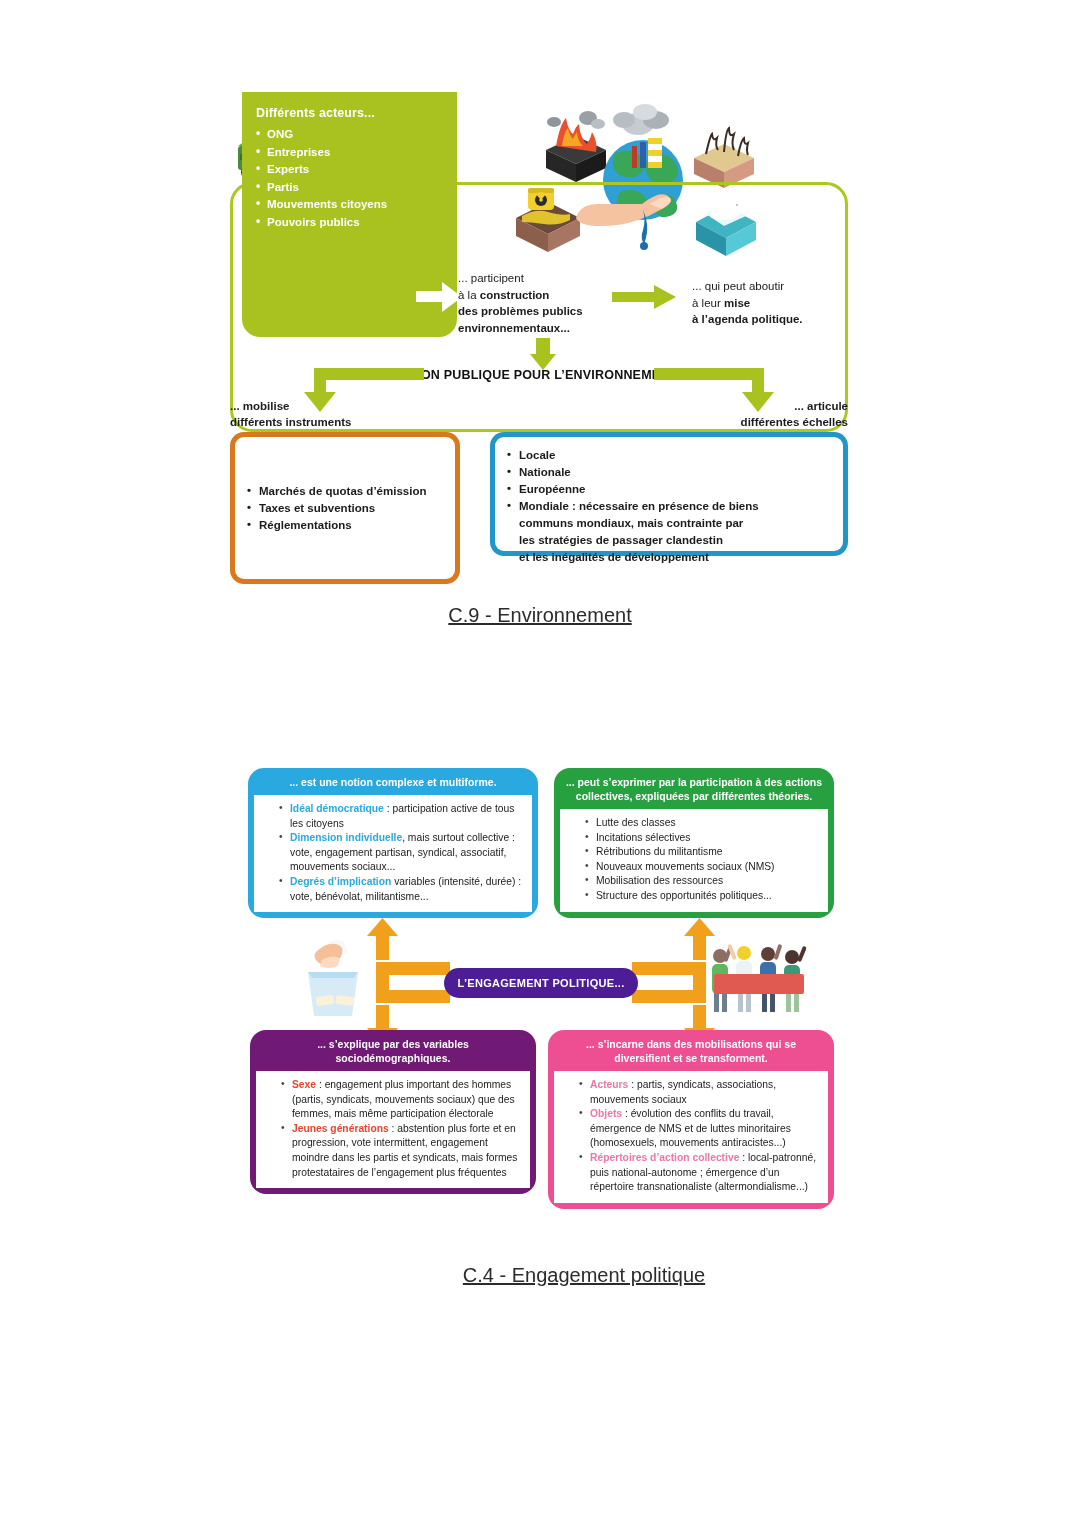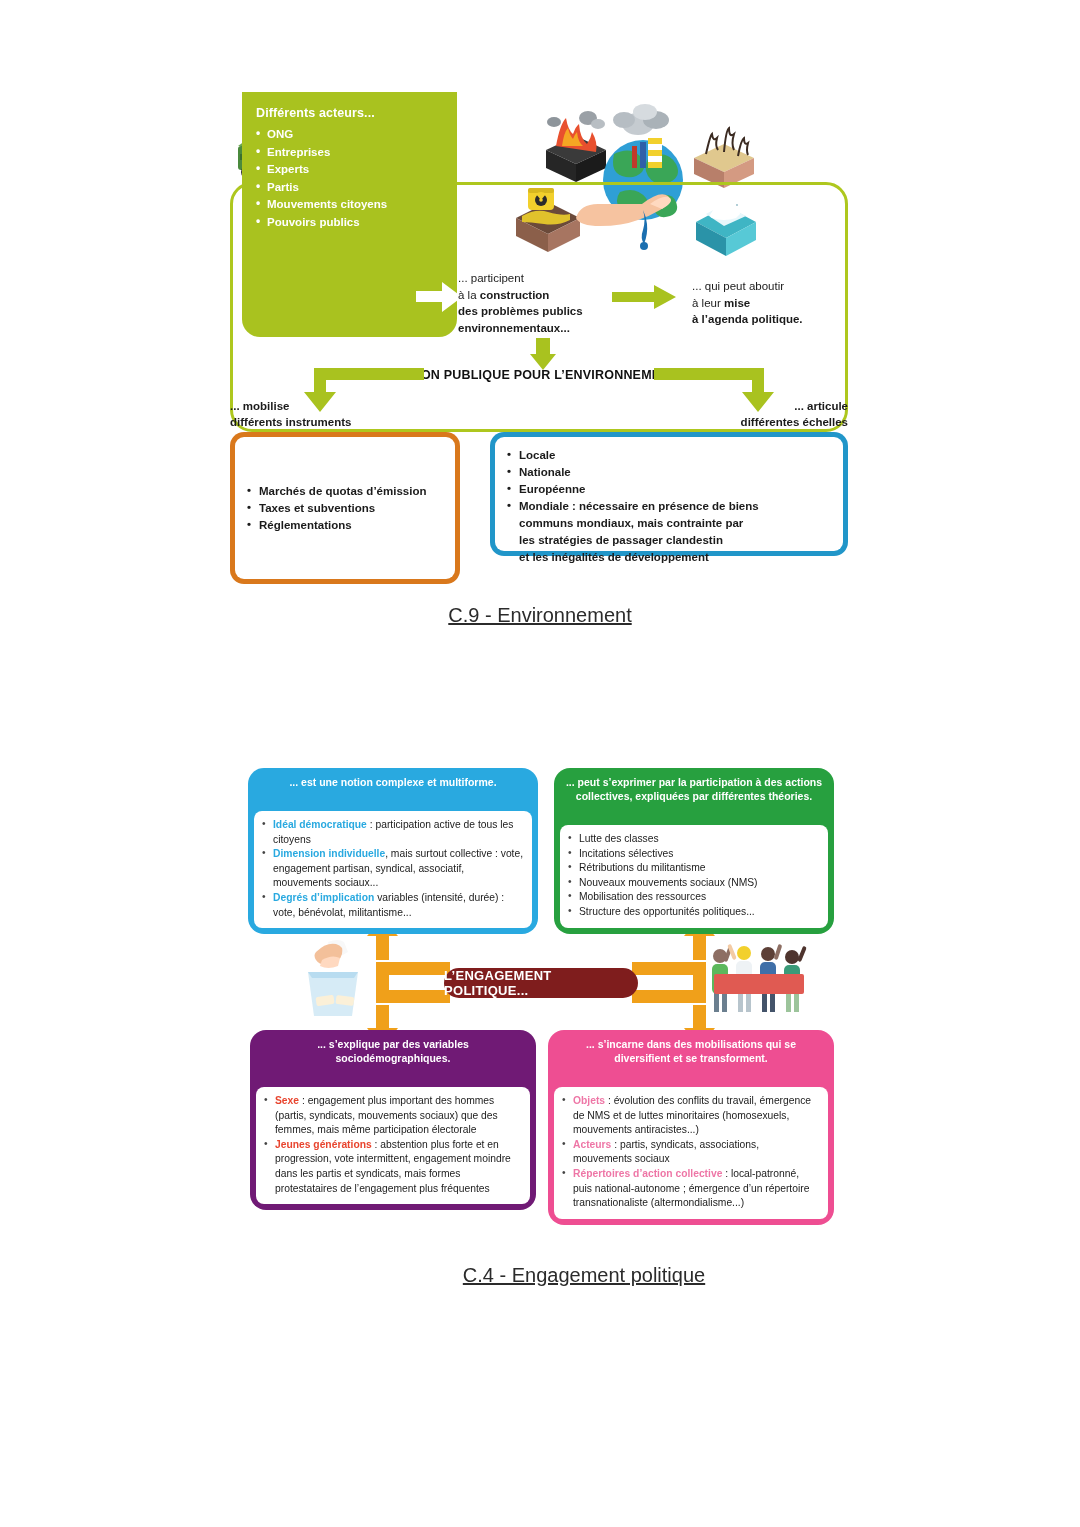--- a/index.html
+++ b/index.html
@@ -103,43 +103,43 @@
 
   
   #fig-eng{ position:absolute; left:248px; top:768px; width:586px; height:467px; }
 
   .eng-card{ position:absolute; border-radius:16px; padding:0; }
   .eng-card .hd{
     color:#ffffff; font-weight:bold; font-size:10.5px; line-height:14px;
     text-align:center; padding:7px 10px 6px 10px;
   }
   .eng-card .body{
-    background:#ffffff; margin:16px 6px 6px 6px; border-radius:8px;
-    padding:7px 8px 8px 8px;
+    background:#ffffff; margin:0 6px 6px 6px; border-radius:0;
+    padding:7px 8px 8px 25px;
   }
   .eng-card ul{ margin:0; padding:0; list-style:none; }
   .eng-card li{
     position:relative; padding-left:11px; font-size:10.3px; line-height:14.6px;
     color:#1b1b1b;
   }
   .eng-card li:before{ content:"•"; position:absolute; left:0; top:-1px; color:#444; }
 
   #eng-card-blue  { left:0px;   top:0px;   width:290px; background:#29A9E0; }
   #eng-card-green { left:306px; top:0px;   width:280px; background:#27A03F; }
   #eng-card-red   { left:2px;   top:262px; width:286px; background:#701a75; }
   #eng-card-pink  { left:300px; top:262px; width:286px; background:#EE4E92; }
 
   .kw-blue { color:#29A9E0; font-weight:bold; }
   .kw-red  { color:#E8442E; font-weight:bold; }
   .kw-pink { color:#EE76A6; font-weight:bold; }
 
   .hub{
     position:absolute; left:196px; top:200px; width:194px; height:30px;
-    background:#7f1d1d; border-radius:15px;
-    color:#ffffff; font-weight:bold; font-size:13px; letter-spacing:.3px;
+    background:#4c1d95; border-radius:15px;
+    color:#ffffff; font-weight:bold; font-size:11px; letter-spacing:.3px;
     display:flex; align-items:center; justify-content:center;
   }
 
   .eng-illus{ position:absolute; }
   #illus-ballot{ left:46px; top:170px; width:78px; height:82px; }
   #illus-protest{ left:458px; top:172px; width:104px; height:78px; }
 </style>
 </head>
 <body>
 
@@ -479,21 +479,21 @@
         <li><span class="kw-red">Sexe</span><span> : engagement plus important des hommes (partis, syndicats, mouvements sociaux) que des femmes, mais même participation électorale</span></li>
         <li><span class="kw-red">Jeunes générations</span><span> : abstention plus forte et en progression, vote intermittent, engagement moindre dans les partis et syndicats, mais formes protestataires de l’engagement plus fréquentes</span></li>
       </ul>
     </div>
   </div>
 
   <div class="eng-card" id="eng-card-pink">
     <div class="hd">... s’incarne dans des mobilisations qui se diversifient et se transforment.</div>
     <div class="body">
       <ul>
+        <li><span class="kw-pink">Acteurs</span><span> : partis, syndicats, associations, mouvements sociaux</span></li>
         <li><span class="kw-pink">Objets</span><span> : évolution des conflits du travail, émergence de NMS et de luttes minoritaires (homosexuels, mouvements antiracistes...)</span></li>
-        <li><span class="kw-pink">Acteurs</span><span> : partis, syndicats, associations, mouvements sociaux</span></li>
         <li><span class="kw-pink">Répertoires d’action collective</span><span> : local-patronné, puis national-autonome ; émergence d’un répertoire transnationaliste (altermondialisme...)</span></li>
       </ul>
     </div>
   </div>
 </div>
 
 <div class="caption" id="caption-eng">C.4 - Engagement politique</div>
 
 </body></html>

